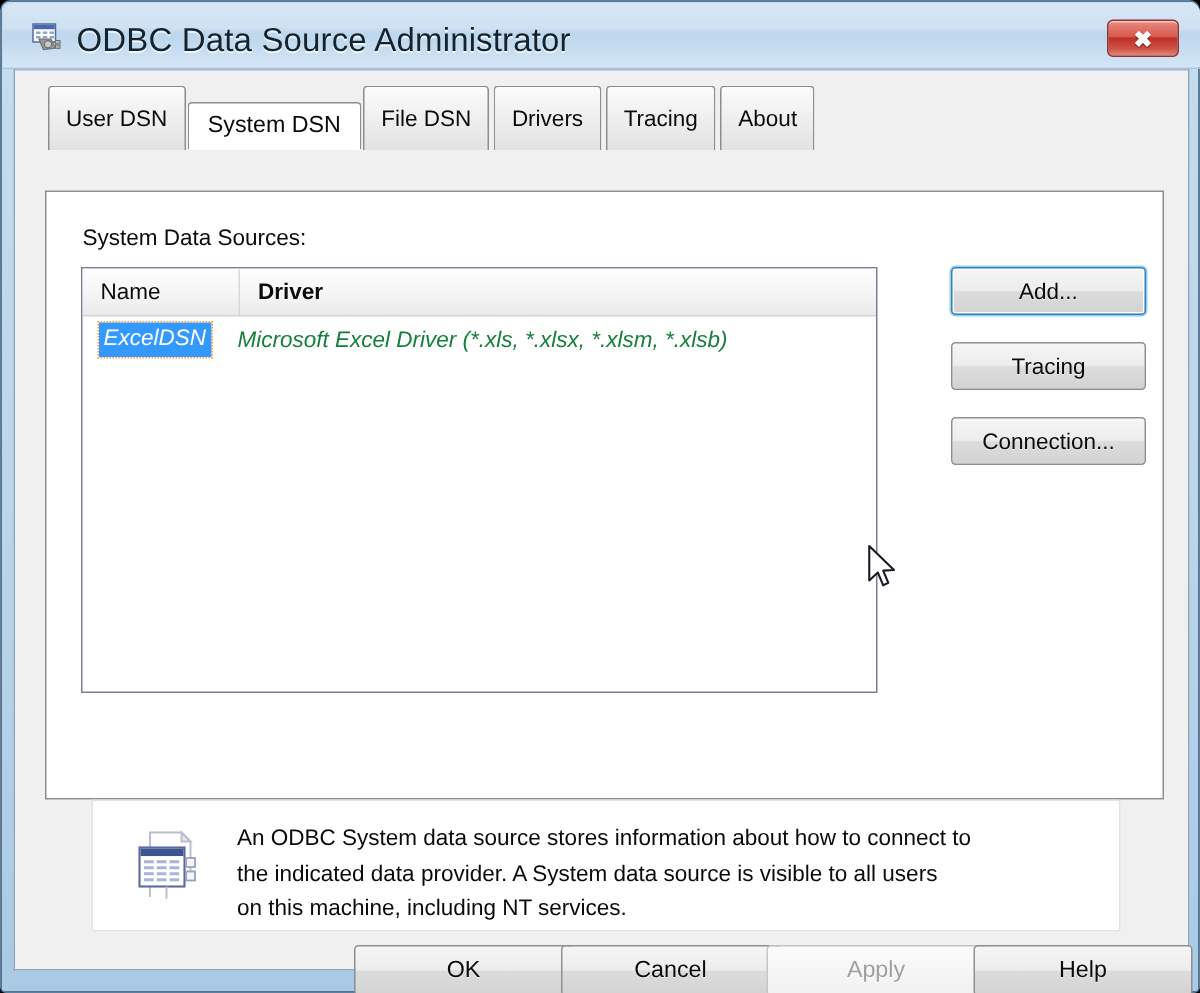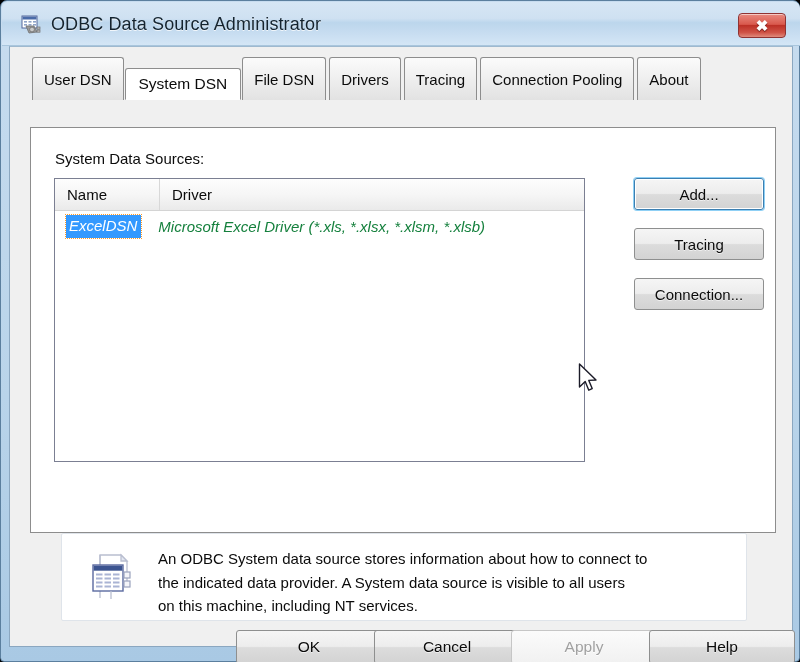--- a/index.html
+++ b/index.html
@@ -47,21 +47,21 @@
     border-bottom: 1px solid #a9c6dd;
   }
   #title-icon {
     position: absolute;
     left: 19px; top: 13px;
     width: 21px; height: 20px;
   }
   #title-text {
     position: absolute;
     left: 49px; top: 12px;
-    font-size: 18px;
+    font-size: 22px;
     color: #13232f;
     letter-spacing: 0.1px;
     white-space: nowrap;
     text-shadow: 0 1px 0 rgba(255,255,255,0.75);
   }
   #close-btn {
     position: absolute;
     left: 736px; top: 11px;
     width: 48px; height: 25px;
     box-sizing: border-box;
@@ -159,21 +159,21 @@
     box-sizing: border-box;
     display: flex;
     align-items: center;
     padding-left: 12px;
     font-size: 15px;
     color: #0b0b0b;
     border-right: 1px solid #d8d8d8;
     cursor: default;
   }
   .hcell.name { width: 105px; }
-  .hcell.driver { flex: 1; border-right: none; }
+  .hcell.driver { flex: 1; border-right: none; font-weight: bold; }
 
   #list-rows { padding-top: 3px; font-style: italic; }
   .row {
     display: flex;
     align-items: center;
     height: 25px;
     cursor: default;
   }
   .cell-name {
     box-sizing: border-box;
@@ -305,23 +305,20 @@
           <span>System DSN</span>
         </div>
       <div class="tab">
           <span>File DSN</span>
         </div>
       <div class="tab">
           <span>Drivers</span>
         </div>
       <div class="tab">
           <span>Tracing</span>
-        </div>
-      <div class="tab">
-          <span>Connection Pooling</span>
         </div>
       <div class="tab">
           <span>About</span>
         </div>
     </div>
 
     <div id="tabpanel">
 
       <div id="list-label">System Data Sources:</div>
 

